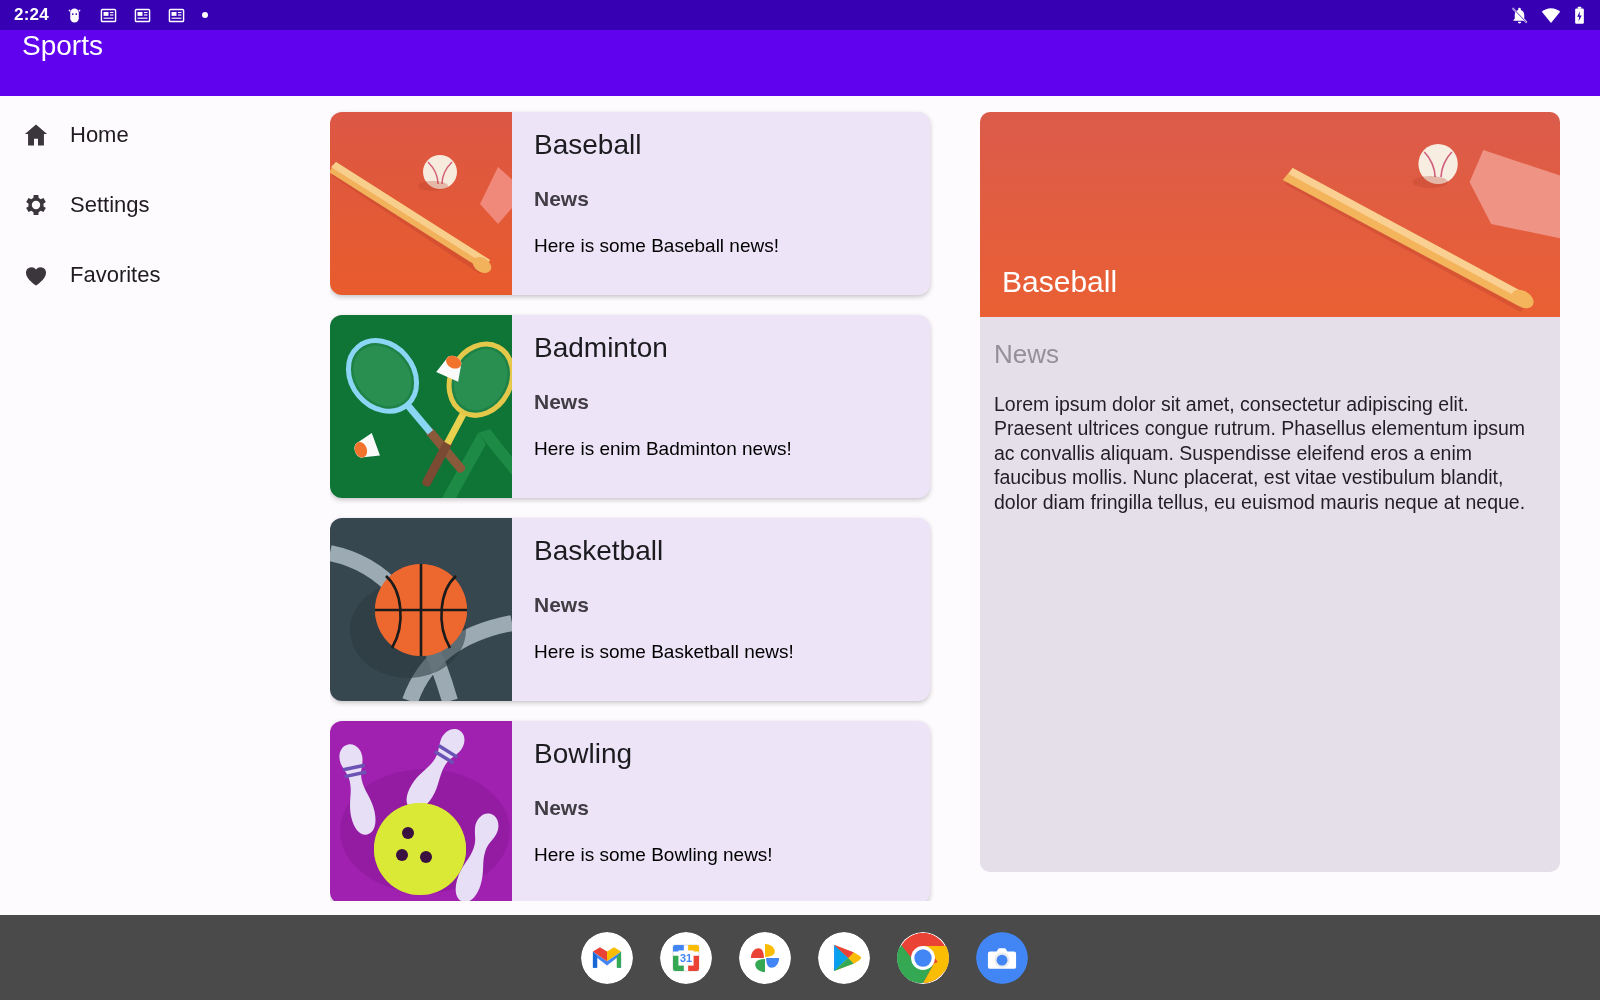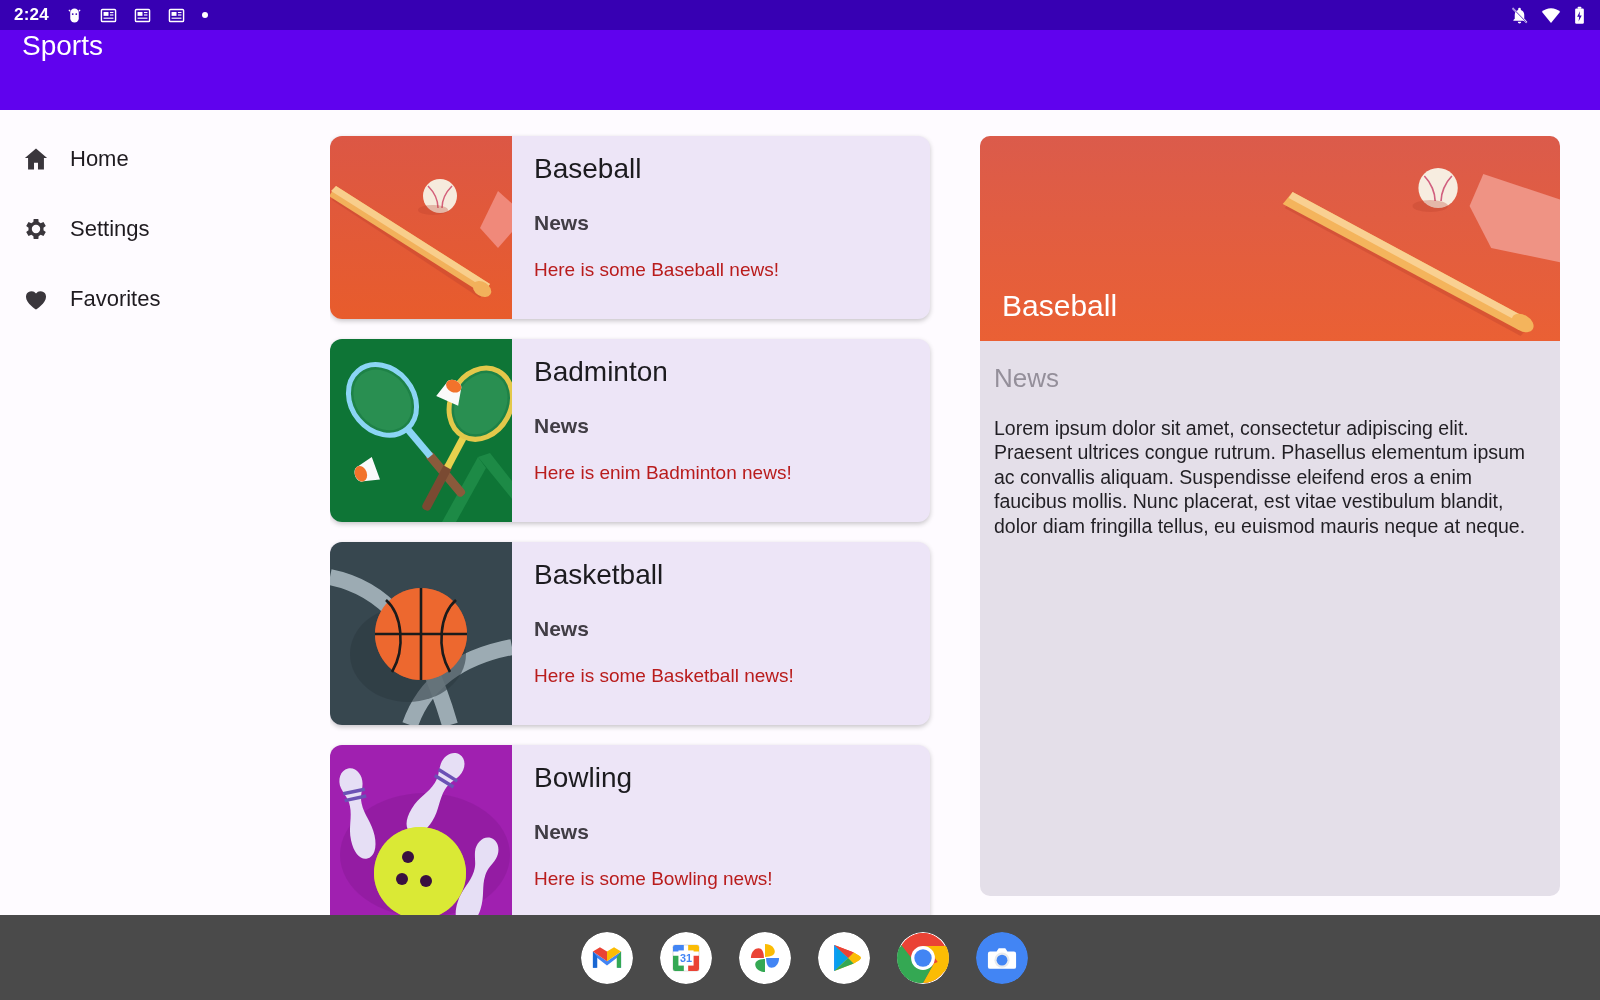--- a/index.html
+++ b/index.html
@@ -27,21 +27,21 @@
   
   .appbar {
     position: absolute; top: 30px; left: 0; width: 1600px; height: 80px;
     background: #6002EE; color: #fff;
     display: flex; 
   }
   .appbar-title { font-size: 28px; margin-left: 22px; font-weight: normal; }
 
   
   .content {
-    position: absolute; top: 120px; left: 0; width: 1600px; height: 805px;
+    position: absolute; top: 96px; left: 0; width: 1600px; height: 805px;
     display: flex; background: #fefbff;
   }
 
   
   .nav {
     width: 330px; flex: 0 0 330px; padding-top: 16px;
   }
   .nav-item {
     display: flex; align-items: center; gap: 20px;
     height: 46px; padding-left: 22px; margin-bottom: 24px;
@@ -59,21 +59,21 @@
   .card {
     width: 600px; height: 183px; display: flex;
     background: #ede5f7; border-radius: 12px;
     box-shadow: 0 2px 5px rgba(0,0,0,.22);
     overflow: hidden; cursor: pointer; flex: 0 0 auto;
   }
   .card-thumb { width: 182px; flex: 0 0 182px; position: relative; overflow: hidden; }
   .card-body { flex: 1; padding: 18px 22px 0 22px; }
   .card-title { font-size: 28px; color: #1c1b1f; line-height: 1.1; }
   .card-sub { font-size: 21px; color: #413d45; margin-top: 26px; font-weight: bold; }
-  .card-snippet { font-size: 19px; color: #b91c1c; margin-top: 24px; }
+  .card-snippet { font-size: 19px; color: #000000; margin-top: 24px; }
 
   
   .detail-wrap { flex: 1; padding: 16px 40px 0 30px; }
   .detail {
     width: 100%; height: 760px;
     background: #e4dfe9; border-radius: 10px; overflow: hidden;
     display: flex; flex-direction: column;
   }
   .detail-hero { height: 205px; position: relative; flex: 0 0 205px; overflow: hidden; }
   .detail-hero-title {

